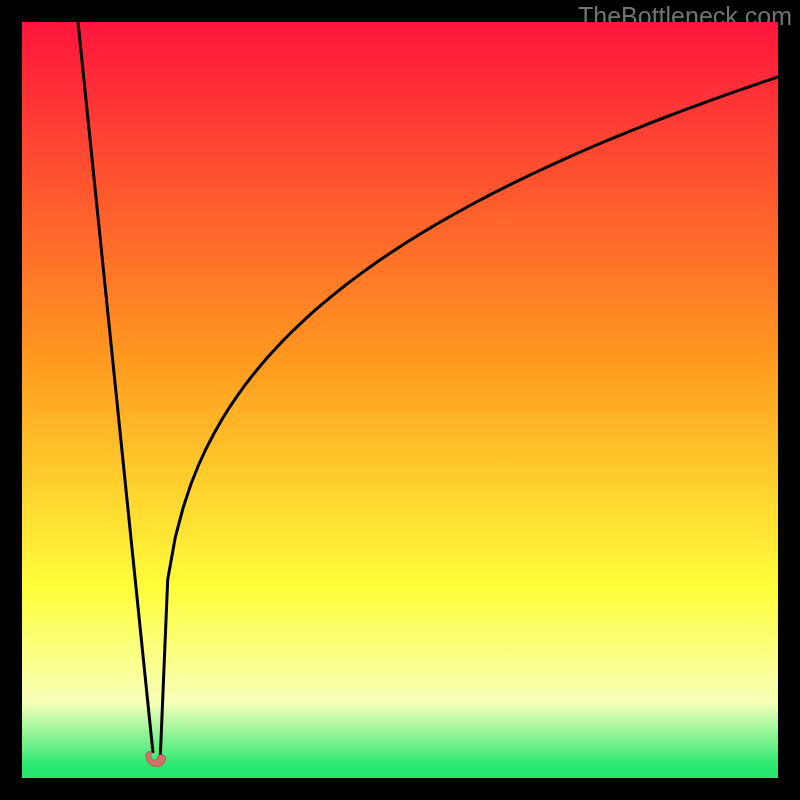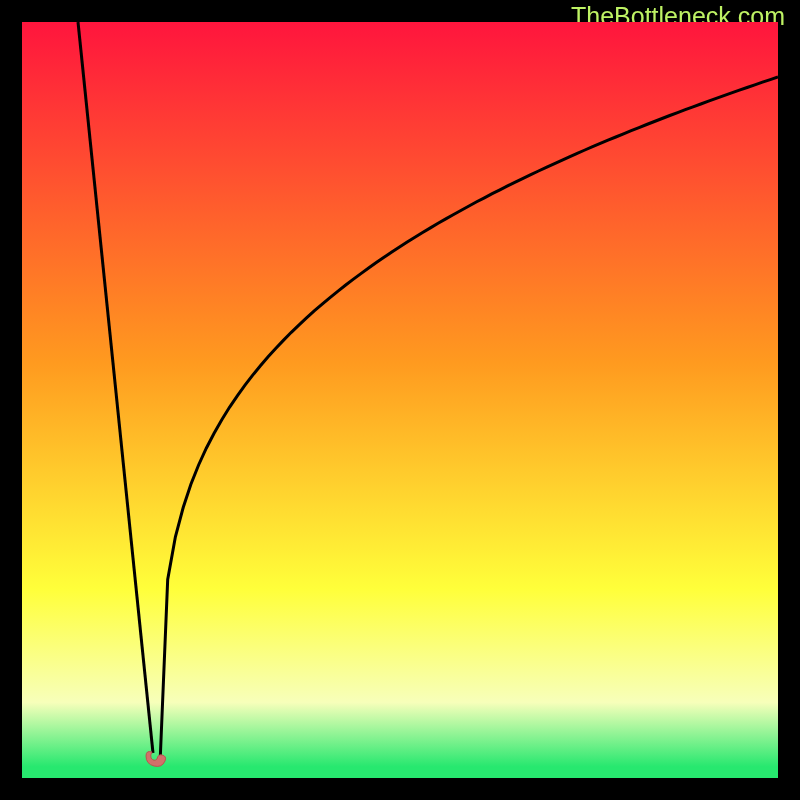--- a/index.html
+++ b/index.html
@@ -17,24 +17,24 @@
     width: 756px;
     height: 756px;
     background: #000000;
   }
   .plot-svg {
     display: block;
   }
   .watermark {
     position: absolute;
     top: 2px;
-    right: 15px;
+    right: 8px;
     font-family: Arial, Helvetica, sans-serif;
     font-size: 25px;
-    color: #bef264;
+    color: #737373;
     letter-spacing: 0px;
     font-weight: 500;
   }
 </style>
 </head>
 <body>
 
 <div class="watermark">TheBottleneck.com</div>
 
 <div class="frame">

